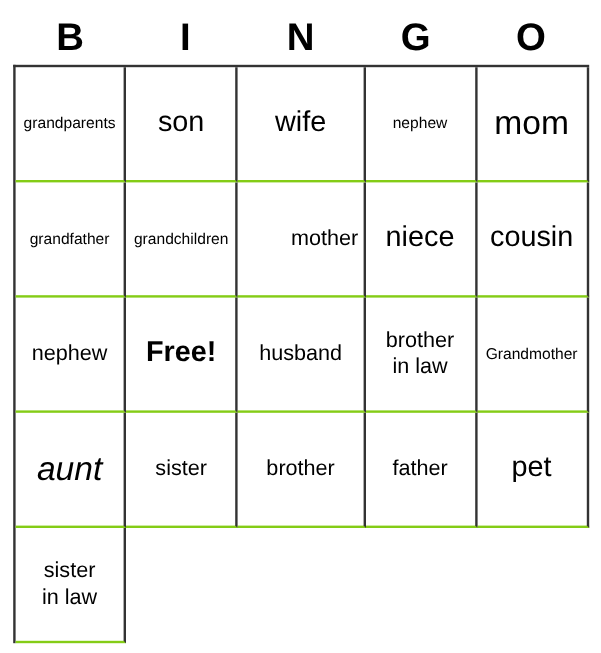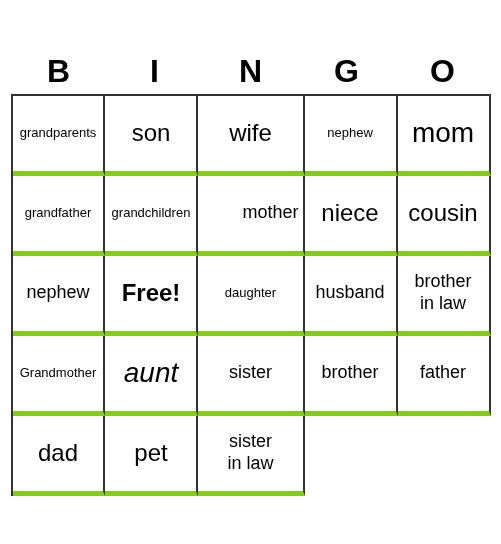--- a/index.html
+++ b/index.html
@@ -37,22 +37,22 @@
 
     .bingo-grid {
       display: grid;
       grid-template-columns: repeat(5, 1fr);
       border-left: 2px solid #333;
       border-top: 2px solid #333;
     }
 
     .bingo-cell {
       border-right: 2px solid #333;
-      border-bottom: 5px solid #84cc16;
-      height: 80px;
+      border-bottom: 2px solid #84cc16;
+      height: 96px;
       display: flex;
       align-items: center;
       justify-content: center;
       text-align: center;
       padding: 4px;
     }
 
     .bingo-cell .cell-text {
       font-size: 13px;
       line-height: 1.2;
@@ -120,23 +120,20 @@
       <div class="bingo-cell">
         <span class="cell-text large" style="white-space: pre-line;">cousin</span>
       </div>
       <div class="bingo-cell">
         <span class="cell-text medium" style="white-space: pre-line;">nephew</span>
       </div>
       <div class="bingo-cell">
         <span class="cell-text free" style="white-space: pre-line;">Free!</span>
       </div>
       <div class="bingo-cell">
-        <span class="cell-text" style="white-space: pre-line;">daughter</span>
-      </div>
-      <div class="bingo-cell">
         <span class="cell-text medium" style="white-space: pre-line;">husband</span>
       </div>
       <div class="bingo-cell">
         <span class="cell-text medium" style="white-space: pre-line;">brother
 in law</span>
       </div>
       <div class="bingo-cell">
         <span class="cell-text" style="white-space: pre-line;">Grandmother</span>
       </div>
       <div class="bingo-cell">
@@ -145,23 +142,20 @@
       <div class="bingo-cell">
         <span class="cell-text medium" style="white-space: pre-line;">sister</span>
       </div>
       <div class="bingo-cell">
         <span class="cell-text medium" style="white-space: pre-line;">brother</span>
       </div>
       <div class="bingo-cell">
         <span class="cell-text medium" style="white-space: pre-line;">father</span>
       </div>
       <div class="bingo-cell">
-        <span class="cell-text large" style="white-space: pre-line;">dad</span>
-      </div>
-      <div class="bingo-cell">
         <span class="cell-text large" style="white-space: pre-line;">pet</span>
       </div>
       <div class="bingo-cell">
         <span class="cell-text medium" style="white-space: pre-line;">sister
 in law</span>
       </div>
     </div>
 </div>
 
 </body></html>

